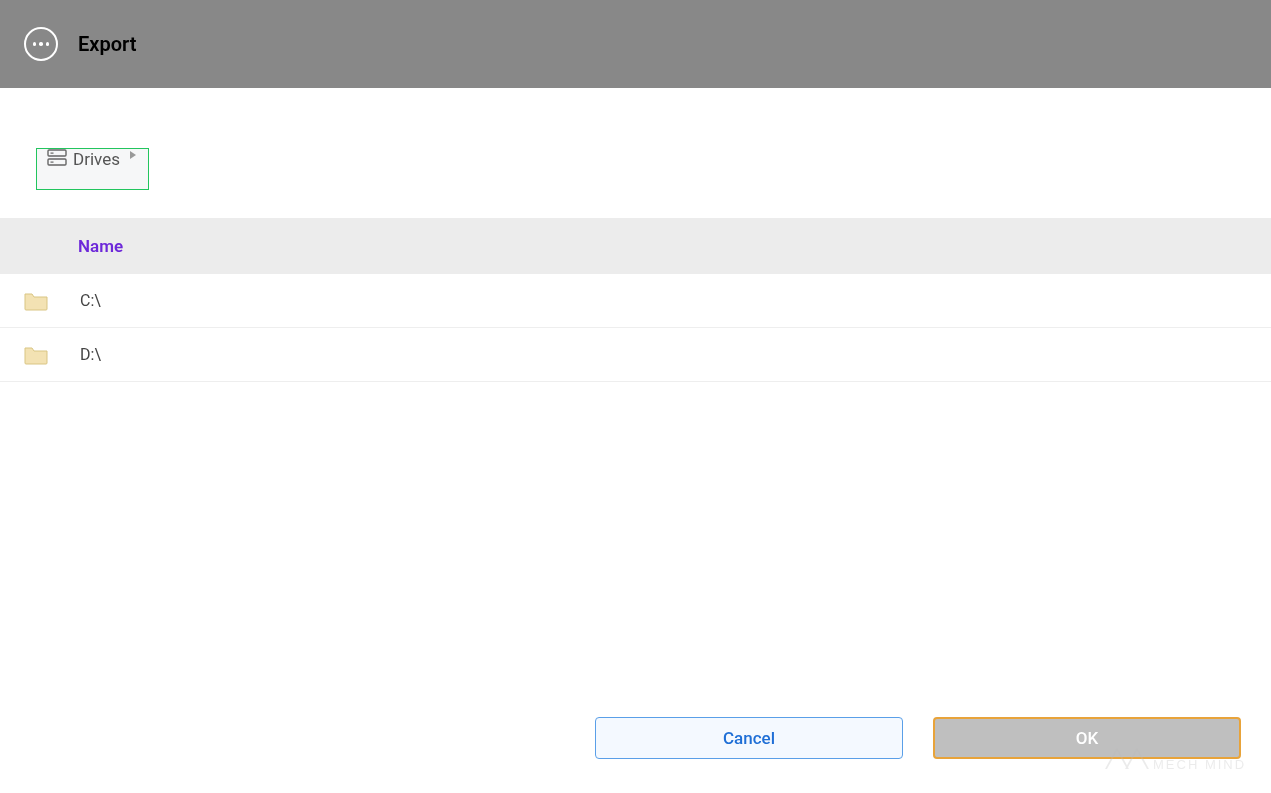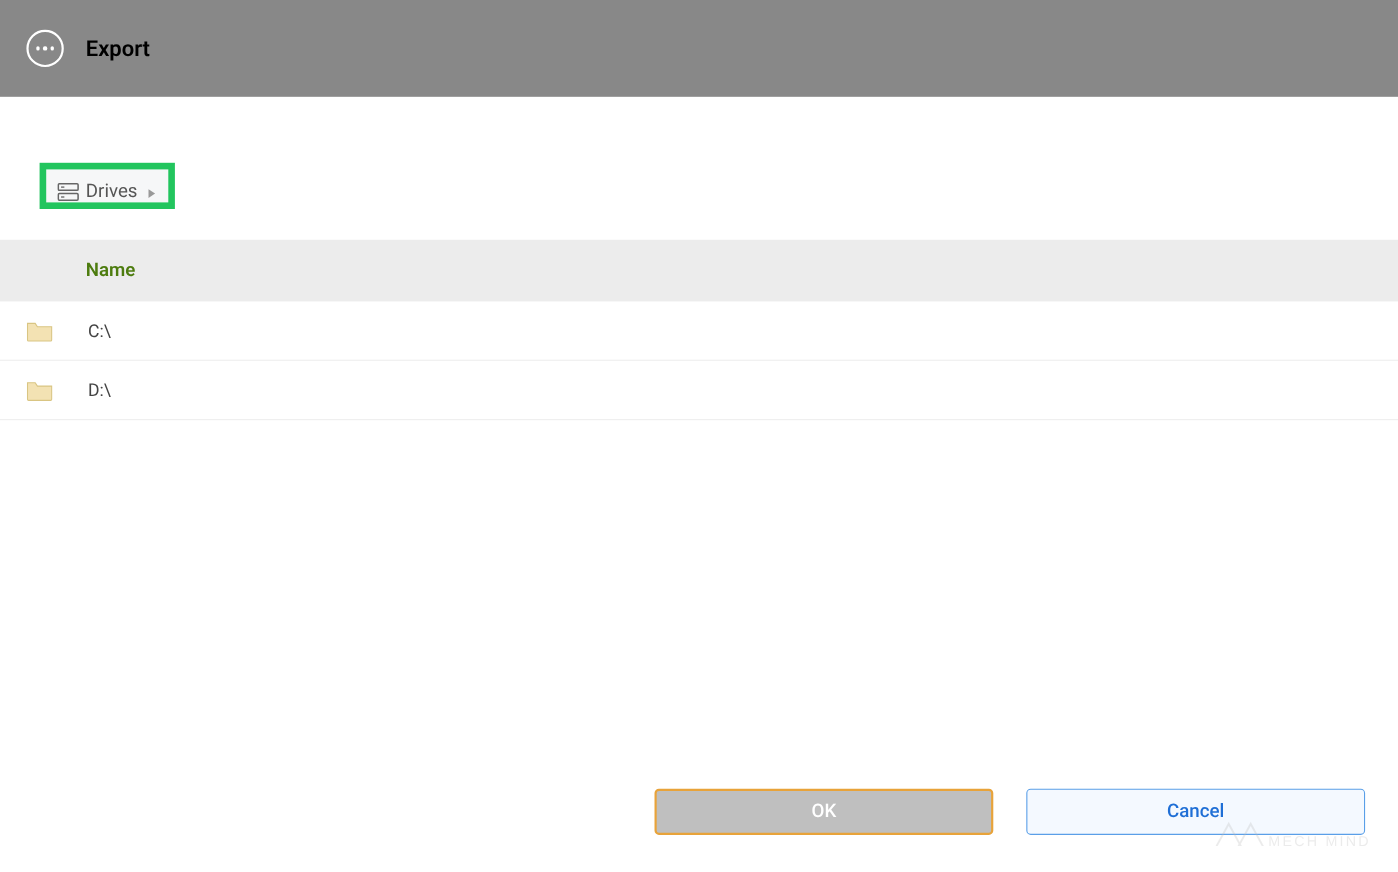--- a/index.html
+++ b/index.html
@@ -26,43 +26,43 @@
   .header-icon .dot { width: 3.5px; height: 3.5px; background: #fff; border-radius: 50%; }
   .header-title { color: #000000; font-size: 20px; font-weight: 600; }
 
   
   .toolbar {
     padding: 60px 0 0 36px;
     height: 130px;
   }
   .breadcrumb {
     display: inline-flex;
-    align-items: flex-end;
-    border: 6px solid #22c55e;
+    align-items: flex-start;
+    border: 1px solid #22c55e;
     background: #f6f7f8;
     height: 42px;
     padding: 0 10px;
     gap: 6px;
     font-size: 17px;
     color: #555;
   }
   .breadcrumb .drives-icon svg { display: block; }
   .breadcrumb .chev { color: #999; font-size: 12px; margin-left: 2px; }
 
   
   .table-header {
     width: 100%;
     height: 56px;
     background: #ececec;
     display: flex;
     align-items: center;
     padding-left: 78px;
     font-size: 17px;
     font-weight: 600;
-    color: #4d7c0f;
+    color: #6d28d9;
   }
 
   
   .row {
     width: 100%;
     height: 54px;
     border-bottom: 1px solid #eee;
     display: flex;
     align-items: center;
     padding-left: 24px;
@@ -165,25 +165,25 @@
   <div class="row">
     <span class="folder-icon">
       <svg width="24" height="20" viewBox="0 0 24 20">
         <path d="M1 3 h7 l2 3 h13 v12 a1 1 0 0 1 -1 1 h-20 a1 1 0 0 1 -1 -1 z" fill="#f3e2b3" stroke="#d9c583" stroke-width="1"></path>
       </svg>
     </span>
     <span>D:\</span>
   </div>
 
   <div class="footer">
+    <div class="btn btn-cancel">
+      <span>Cancel</span>
+    </div>
     <div class="btn btn-ok">
       <span>OK</span>
-    </div>
-    <div class="btn btn-cancel">
-      <span>Cancel</span>
     </div>
   </div>
 
   <div class="watermark">
     <svg width="150" height="48" viewBox="0 0 150 48">
       <g fill="#bbb">
         <polygon points="0,30 12,8 24,30 22,30 12,12 2,30"></polygon>
         <polygon points="20,30 32,8 44,30 42,30 32,12 22,30"></polygon>
       </g>
       <text x="48" y="30" font-family="Arial" font-size="13" letter-spacing="2" fill="#bbb">MECH MIND</text>

